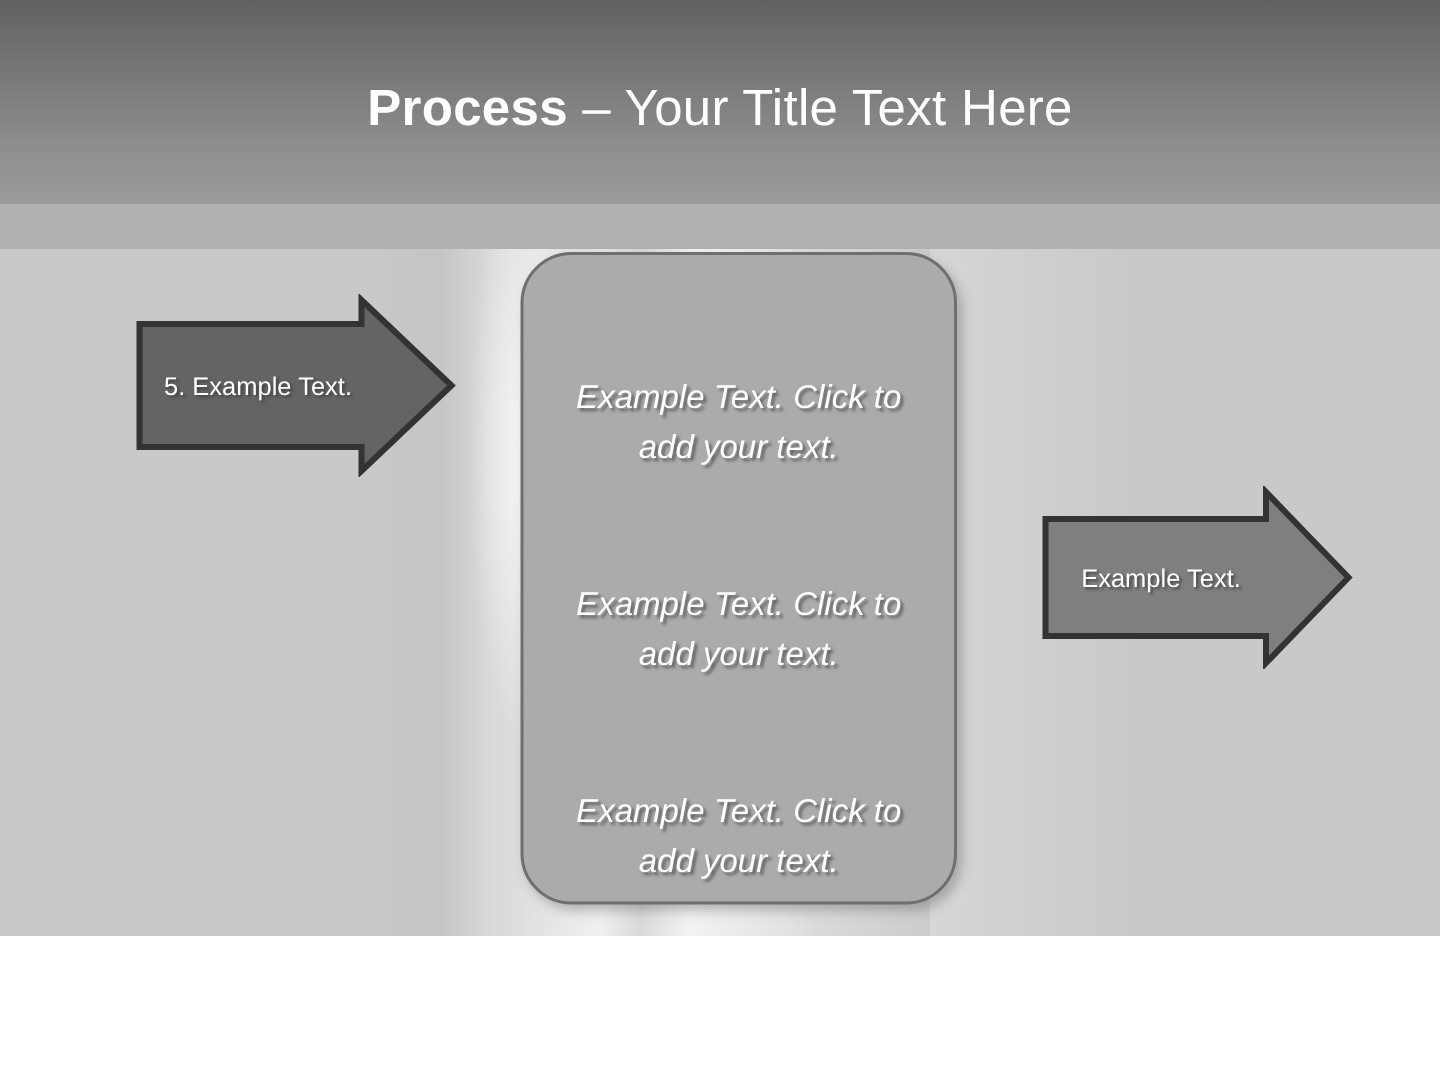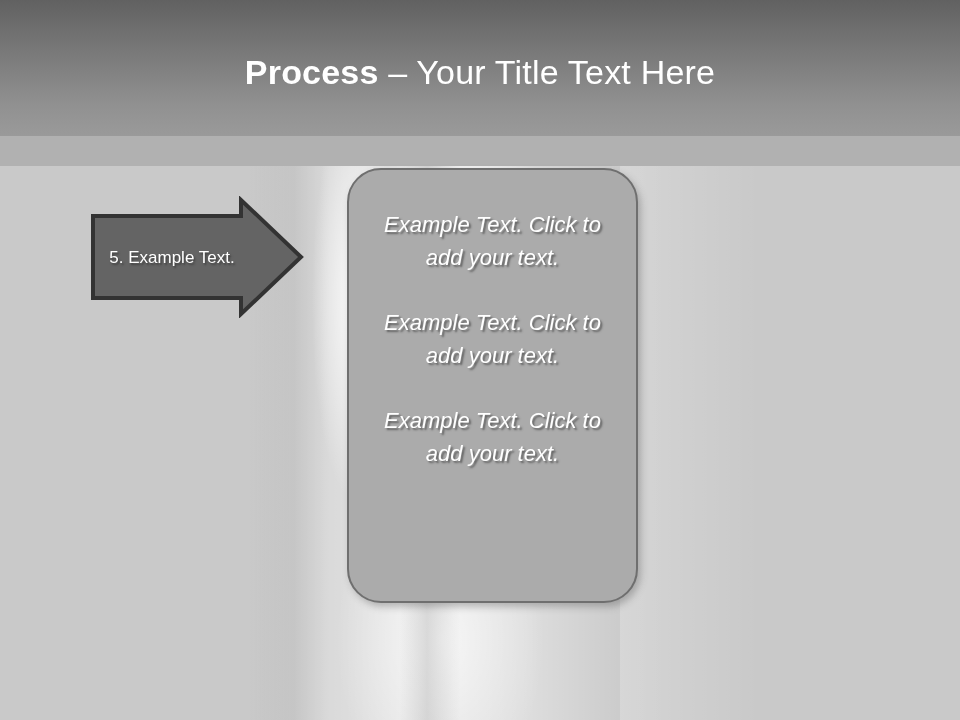--- a/index.html
+++ b/index.html
@@ -3,21 +3,21 @@
 <meta charset="utf-8">
 <style>
   html, body {
     margin: 0;
     padding: 0;
     background: #ffffff;
   }
   #slide {
     position: relative;
     width: 960px;
-    height: 720px;
+    height: 624px;
     overflow: hidden;
     font-family: "Liberation Sans", sans-serif;
     background: #c9c9c9;
   }
 
   
   .photo-layer {
     position: absolute;
     left: 0; top: 0;
     width: 960px; height: 720px;
@@ -100,20 +100,21 @@
   }
   .center-para {
     width: 250px;
     text-align: center;
     color: #ffffff;
     font-style: italic;
     font-size: 22px;
     line-height: 33px;
     text-shadow: 2px 2px 2px rgba(85,85,85,0.85);
     margin-bottom: 32px;
+    margin-top: 40px;
   }
   .center-para:last-child { margin-bottom: 0; }
 
   
   .arrow {
     position: absolute;
     display: flex;
     align-items: center;
     justify-content: center;
   }
@@ -166,14 +167,20 @@
   </div>
 
 
 
   <div class="center-box">
     <div class="center-para">Example Text. Click  to add your text.</div>
     <div class="center-para">Example Text. Click  to add your text.</div>
     <div class="center-para">Example Text. Click  to add your text.</div>
   </div>
 
+  <div class="arrow arrow-right">
+    <svg width="208" height="122" viewBox="0 0 208 122">
+      <polygon points="3,22 150,22 150,4 205,61 150,118 150,100 3,100" fill="#7f7f7f" stroke="#333333" stroke-width="4" stroke-linejoin="miter"></polygon>
+    </svg>
+    <span class="arrow-label">Example Text.</span>
+  </div>
 
 </div>
 
 </body></html>

